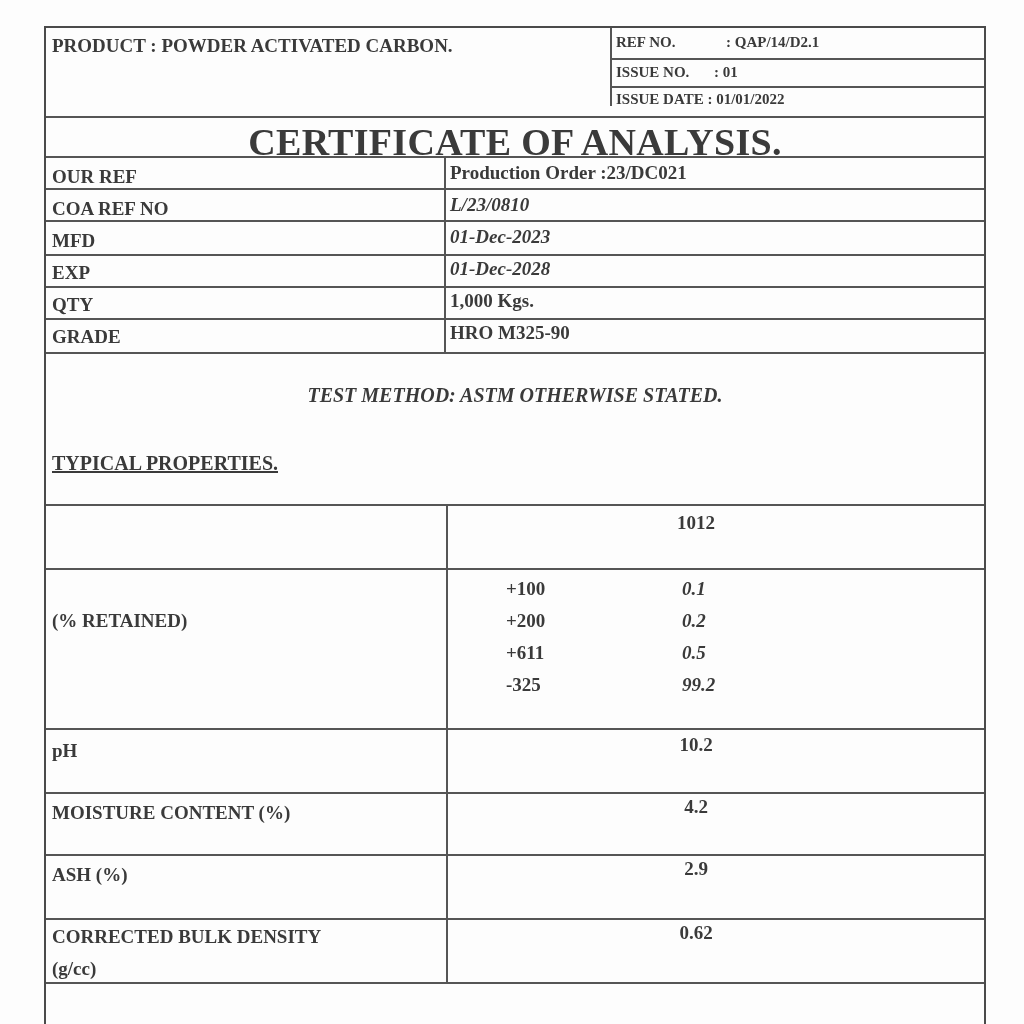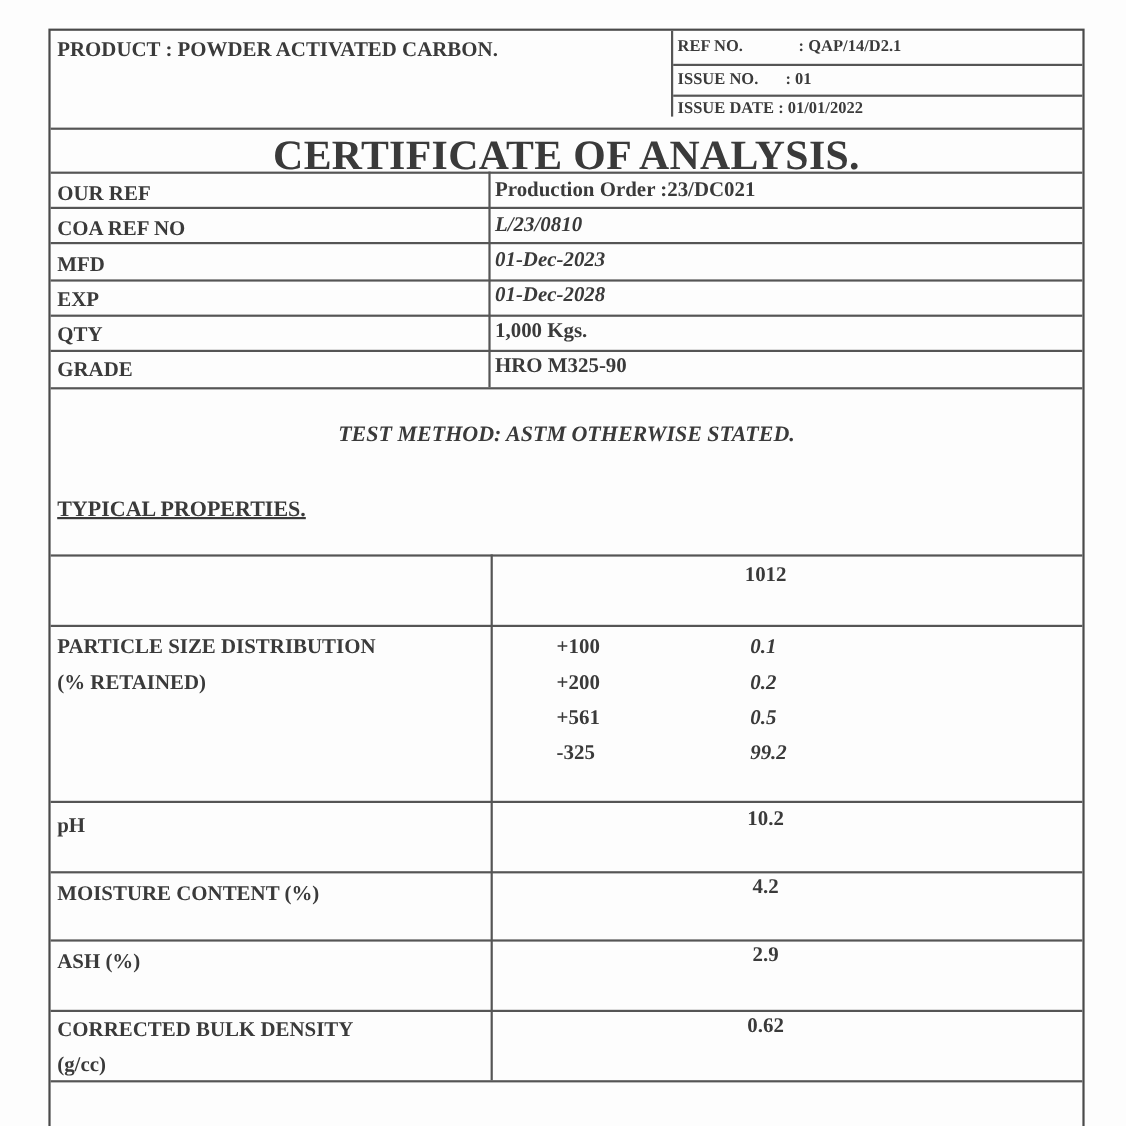--- a/index.html
+++ b/index.html
@@ -111,28 +111,27 @@
 
   <div class="method">TEST METHOD: ASTM OTHERWISE STATED.</div>
   <div class="typical">TYPICAL PROPERTIES.</div>
   <div class="hline" style="top:476px;"></div>
 
   <div class="vline" style="left:400px; top:476px; height:478px;"></div>
 
   <div class="txt prop-val" style="top:484px; left:600px;">1012</div>
   <div class="hline" style="top:540px;"></div>
 
-  <div class="txt prop-label" style="top:550px;">PARTICLE SIZE DISTRIBUTION</div>
   <div class="txt prop-label" style="top:582px;">(% RETAINED)</div>
 
   <div class="txt psd-mesh" style="top:550px;">+100</div>
   <div class="txt psd-val" style="top:550px;">0.1</div>
   <div class="txt psd-mesh" style="top:582px;">+200</div>
   <div class="txt psd-val" style="top:582px;">0.2</div>
-  <div class="txt psd-mesh" style="top:614px;">+561</div>
+  <div class="txt psd-mesh" style="top:614px;">+611</div>
   <div class="txt psd-val" style="top:614px;">0.5</div>
   <div class="txt psd-mesh" style="top:646px;">-325</div>
   <div class="txt psd-val" style="top:646px;">99.2</div>
   <div class="hline" style="top:700px;"></div>
 
   <div class="txt prop-label" style="top:712px;">pH</div>
   <div class="txt prop-val" style="top:706px; left:600px;">10.2</div>
   <div class="hline" style="top:764px;"></div>
 
   <div class="txt prop-label" style="top:774px;">MOISTURE CONTENT (%)</div>

